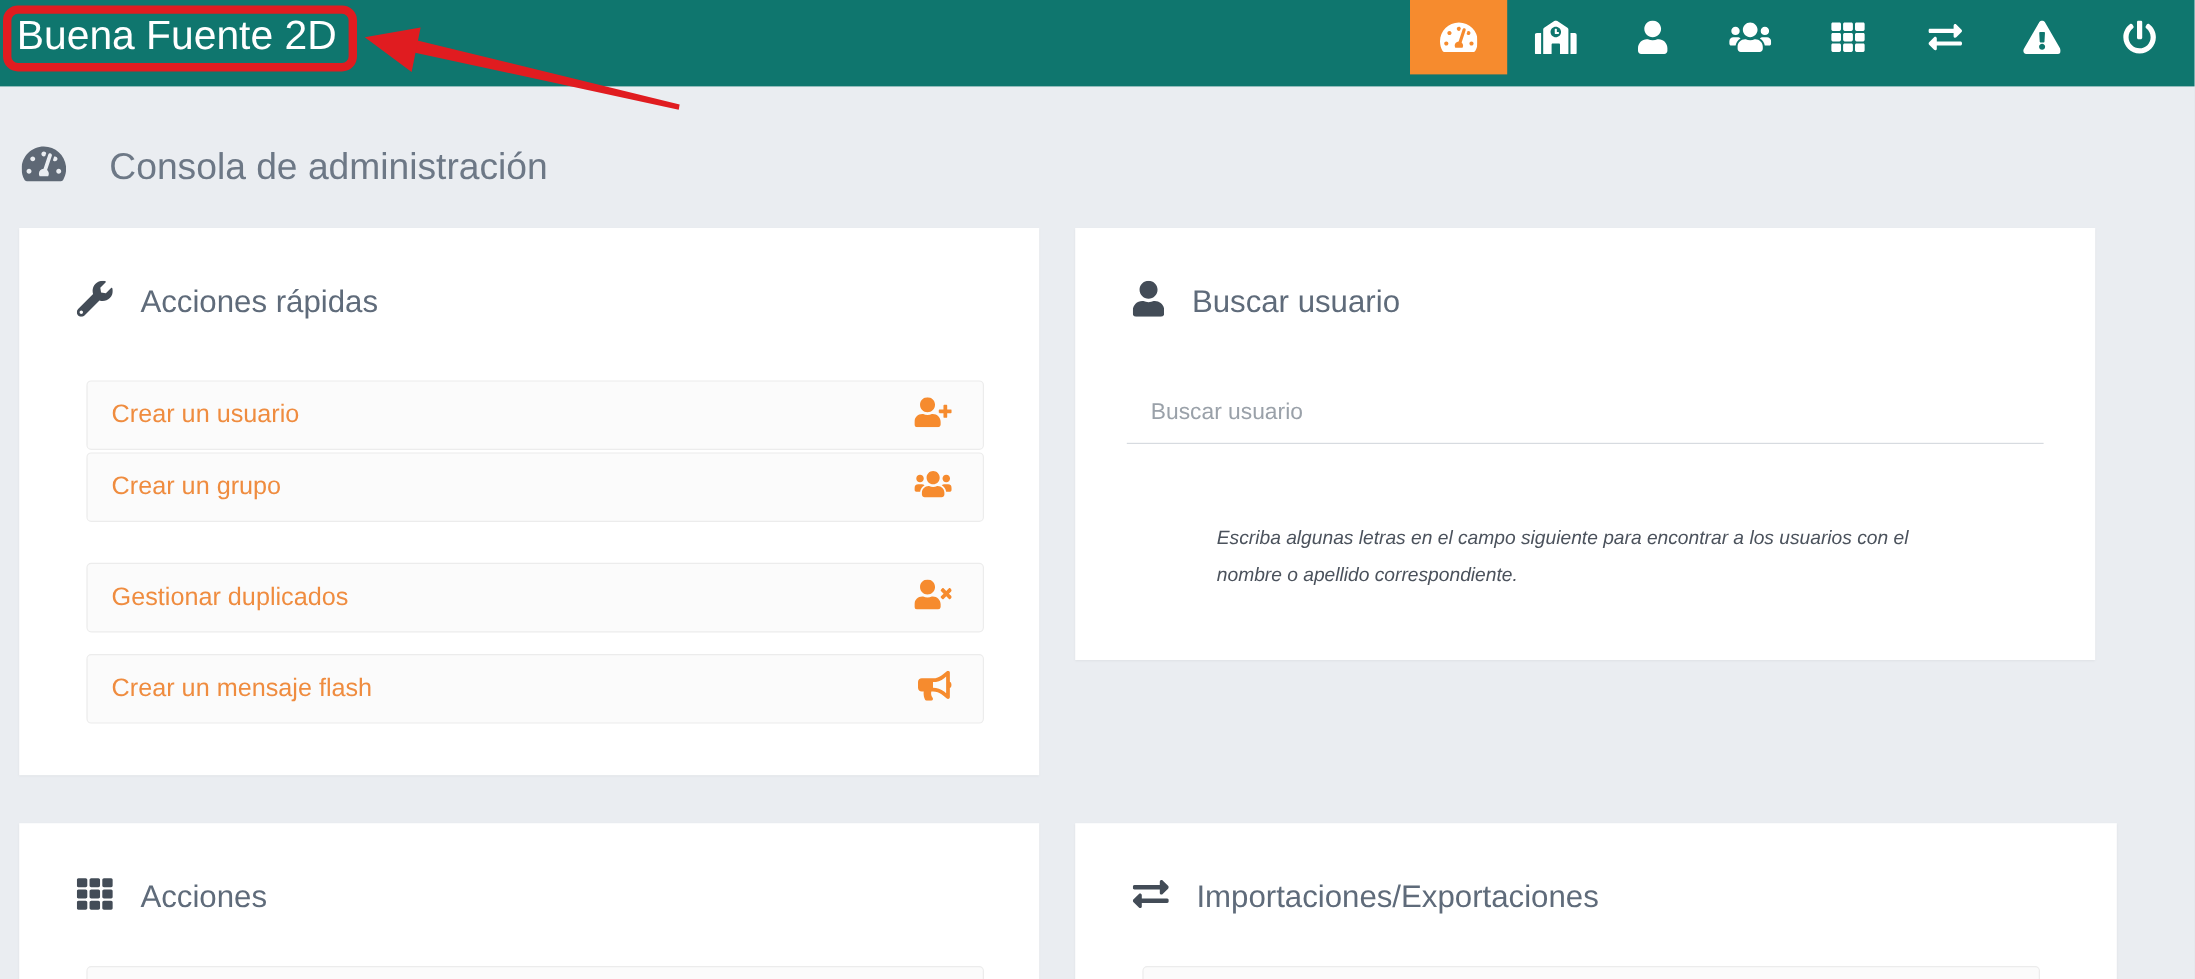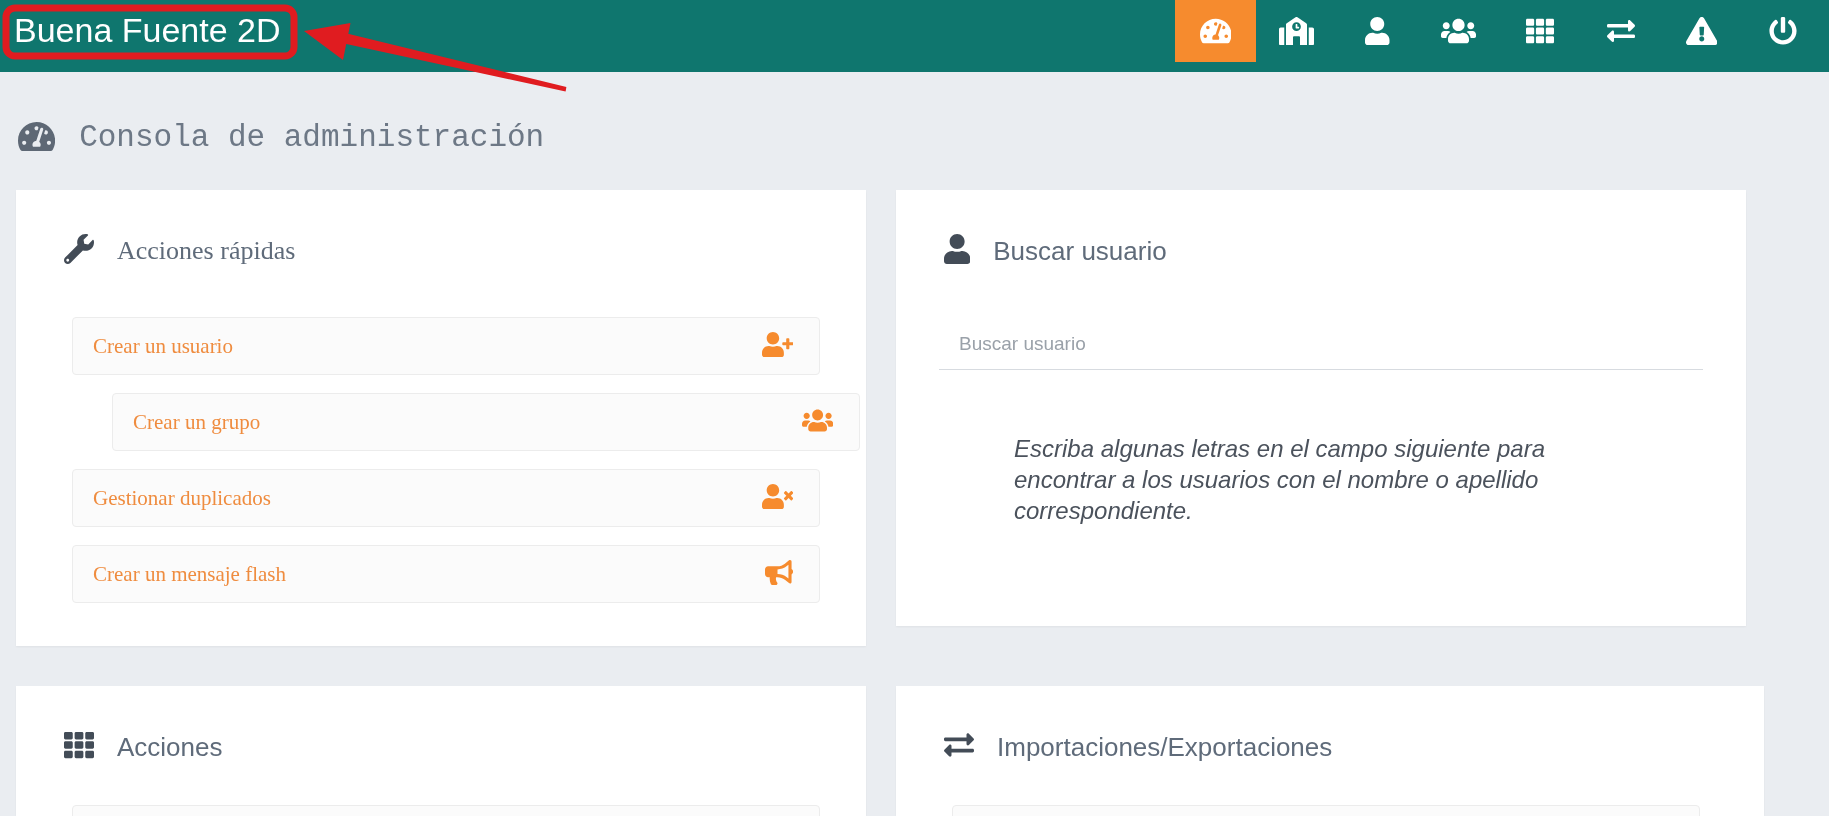--- a/index.html
+++ b/index.html
@@ -10,51 +10,51 @@
   .navbar{position:absolute;top:0;left:0;width:100%;height:72px;background:#0f766e;}
   .brand{position:absolute;left:14px;top:0;height:62px;line-height:60px;font-size:34px;
          color:#ffffff;cursor:pointer;white-space:nowrap;}
   .nav-items{position:absolute;right:6px;top:0;height:62px;display:flex;}
   .nav-item{width:81px;height:62px;display:flex;align-items:center;justify-content:center;
             color:#ffffff;cursor:pointer;}
   .nav-item.active{background:#f68b2e;}
   .nav-item svg{height:28px;display:block;}
 
   
-  .page-title{position:absolute;left:18px;top:120px;display:flex;gap:24px;font-family:Liberation Mono, monospace;}
+  .page-title{position:absolute;left:18px;top:120px;display:flex;align-items:center;gap:36px;}
   .page-title svg{height:33px;color:#5e6875;}
   .page-title .txt{font-size:31px;color:#6d7886;}
 
   
   .card{position:absolute;background:#ffffff;box-shadow:0 1px 2px rgba(0,0,0,.05);}
-  #card-quick   {left:16px; top:190px;width:850px;height:456px;font-family:Liberation Serif, serif;}
-  #card-search  {left:896px;top:190px;width:850px;height:436px;}
+  #card-quick   {left:16px; top:190px;width:850px;height:456px;}
+  #card-search  {left:896px;top:190px;width:850px;height:360px;}
   #card-services{left:16px; top:686px;width:850px;height:130px;overflow:hidden;}
   #card-import  {left:896px;top:686px;width:868px;height:130px;overflow:hidden;}
 
   .card-header{position:absolute;left:48px;top:44px;display:flex;align-items:center;gap:23px;}
   .card-header svg{height:30px;color:#434c57;}
   .card-header .card-title{font-size:26px;color:#5f6b7a;}
 
   
   .action-row{position:absolute;left:56px;width:748px;height:58px;background:#fbfbfb;
               border:1px solid #ececec;border-radius:4px;box-sizing:border-box;
               display:flex;align-items:center;justify-content:space-between;
               padding:0 26px 0 20px;cursor:pointer;}
   .action-row .label{font-size:21px;color:#ef8c3f;}
   .action-row svg{height:25px;color:#f68b2e;}
-  #row-0{top:127px;} #row-1{top:203px;margin-left:40px;} #row-2{top:279px;justify-content:space-between;} #row-3{top:355px;}
+  #row-0{top:127px;} #row-1{top:187px;} #row-2{top:279px;justify-content:space-between;} #row-3{top:355px;}
 
   
   .search-input{position:absolute;left:43px;top:128px;width:764px;height:52px;
                 border:none;border-bottom:1px solid #d7dbe0;background:transparent;
                 font-size:19px;color:#555c66;padding:0 0 0 20px;box-sizing:border-box;
                 outline:none;font-family:inherit;}
   .search-input::placeholder{color:#9aa1a9;opacity:1;}
-  .help-text{position:absolute;left:118px;top:243px;width:630px;font-size:24px;
+  .help-text{position:absolute;left:118px;top:243px;width:630px;font-size:16px;
              font-style:italic;color:#4b525c;line-height:31px;}
 
   
   .partial-row{position:absolute;left:56px;top:119px;width:748px;height:40px;
                background:#fbfbfb;border:1px solid #ececec;border-radius:4px;
                box-sizing:border-box;}
 
   
   .annotation-svg{position:absolute;left:0;top:0;width:1829px;height:816px;
                   pointer-events:none;z-index:60;}

